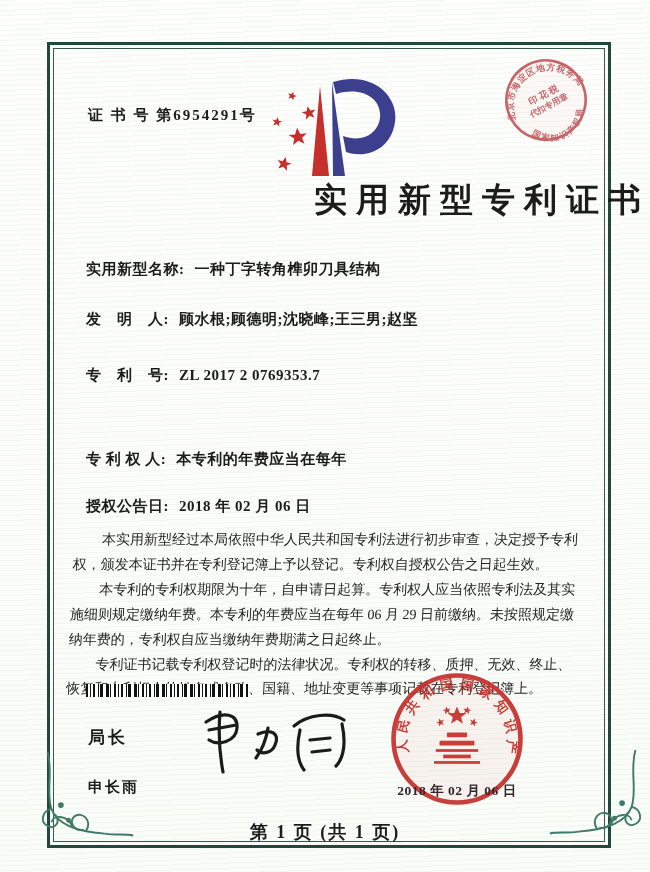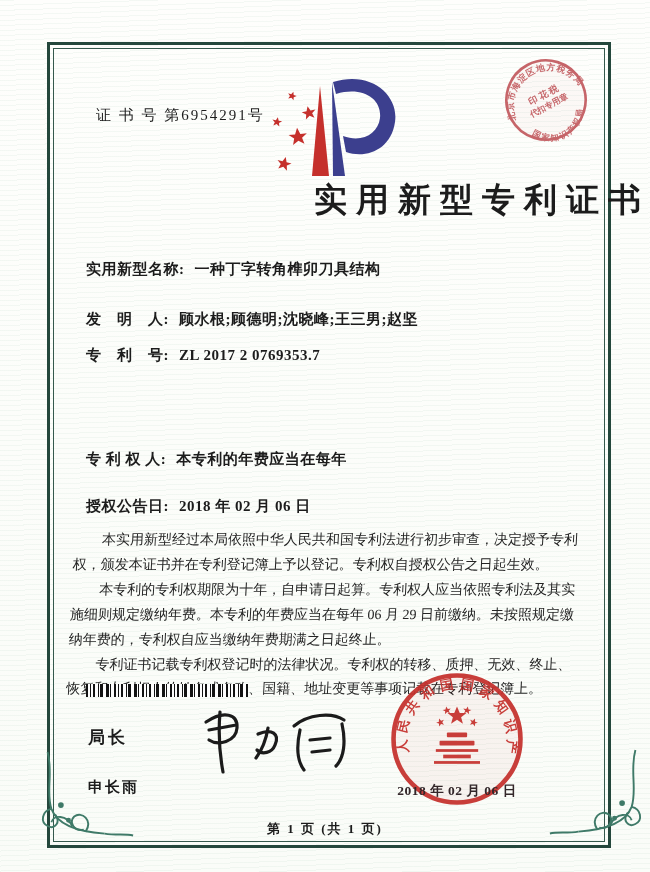--- a/index.html
+++ b/index.html
@@ -20,34 +20,34 @@
   
   .frame{
     position:absolute;left:47px;top:42px;width:558px;height:800px;
     border:3px solid #24473c;
   }
   .frame::after{
     content:"";position:absolute;inset:3px;border:1px solid #35594d;
   }
   .cert-no{
     position:absolute;left:88px;top:106px;
-    font-size:15px;font-weight:400;letter-spacing:2px;margin-left:8px;
+    font-size:15px;font-weight:700;letter-spacing:2px;
   }
   .logo{position:absolute;left:252px;top:74px;width:150px;height:135px;}
   .title{
     position:absolute;left:0;right:0;top:178px;text-align:right;
     font-size:33px;font-weight:700;letter-spacing:9px;
   }
   .field-row{
     position:absolute;left:86px;right:64px;
     font-size:15px;font-weight:600;letter-spacing:0.5px;
     white-space:nowrap;
   }
   .field-row .lab{display:inline-block;margin-right:10px;}
-  .r0{top:260px}.r1{top:310px}.r2{top:346px}.r3{top:404px}.r4{top:450px}.r5{top:497px}
+  .r0{top:260px}.r1{top:310px}.r2{top:366px}.r3{top:404px}.r4{top:450px}.r5{top:497px}
   .body-text{
     position:absolute;left:70px;width:516px;top:528px;
     font-size:14px;line-height:1.78;color:#242424;
     transform:skewX(-3deg);
   }
   .body-text p{margin:0;text-indent:2em;}
   .barcode{
     position:absolute;left:86px;top:684px;width:162px;height:13px;
     background:
       repeating-linear-gradient(90deg,#121212 0 2px,rgba(0,0,0,0) 2px 7px),
@@ -72,21 +72,21 @@
   }
   .tax-stamp{
     position:absolute;left:502px;top:56px;width:88px;height:88px;
     transform:rotate(-28deg);opacity:0.88;
   }
   .flourish{position:absolute;width:95px;height:95px;}
   .flourish.bl{left:40px;top:750px;}
   .flourish.br{left:548px;top:748px;transform:scaleX(-1);}
   .footer{
     position:absolute;left:0;right:0;top:820px;text-align:center;
-    font-size:13px;letter-spacing:2px;font-weight:600;
+    font-size:18px;letter-spacing:2px;font-weight:600;
   }
 </style>
 </head>
 <body>
 
 <div class="page">
 
   <div class="frame"></div>
 
   <div class="cert-no">证 书 号 第6954291号</div>

